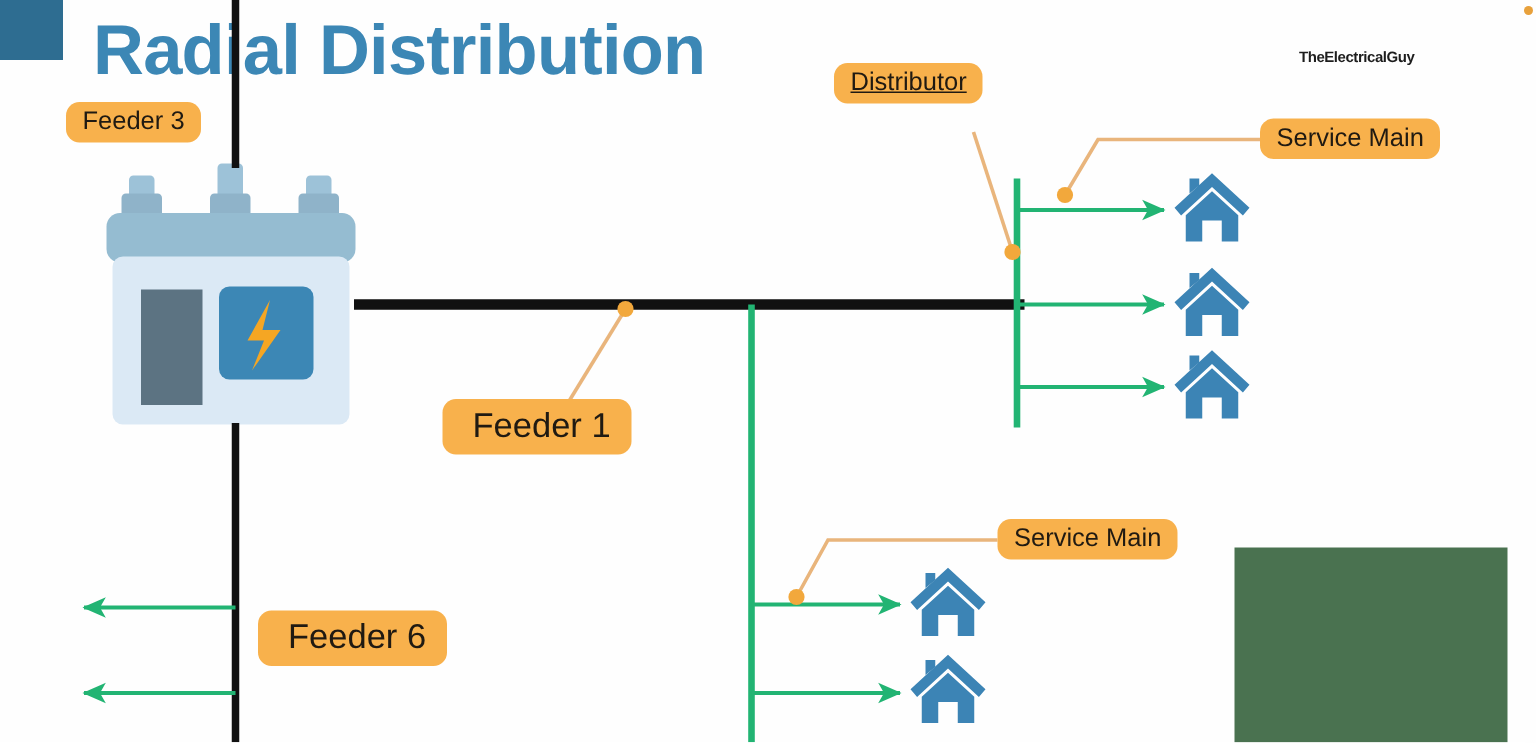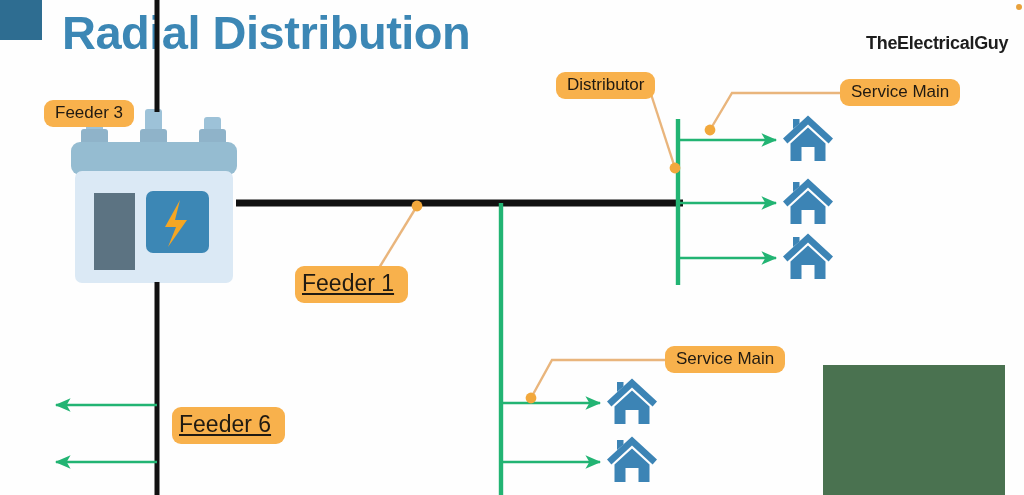--- a/index.html
+++ b/index.html
@@ -44,21 +44,21 @@
     color: #3c87b5;
     letter-spacing: -0.5px;
     white-space: nowrap;
     line-height: 1.15;
   }
   
   .watermark {
     position: absolute;
     left: 866px;
     top: 33px;
-    font-size: 18px;
+    font-size: 10px;
     font-weight: bold;
     color: #1d1d1d;
     white-space: nowrap;
     letter-spacing: -0.3px;
   }
   
   .callout {
     position: absolute;
     background: #f8b14c;
     border-radius: 9px;
@@ -68,22 +68,21 @@
     align-items: center;
     justify-content: center;
     box-sizing: border-box;
   }
   .callout.small {
     font-size: 17px;
     padding: 3px 11px 4px 11px;
   }
   .callout.large {
     font-size: 23px;
-    padding: 4px 14px 6px 7px;
-    text-decoration: underline;
+    padding: 4px 14px 6px 20px;
   }
   
   .green-block {
     position: absolute;
     left: 823px;
     top: 365px;
     width: 182px;
     height: 130px;
     background: #4a7250;
   }
@@ -188,25 +187,25 @@
     <path d="M649 88 L675 168" stroke="#e9b57c" stroke-width="2.4" fill="none"></path>
     <circle cx="675" cy="168" r="5.4" fill="#f2a83c"></circle>
 
     <path d="M840 93 L732 93 L710 130" stroke="#e9b57c" stroke-width="2.4" fill="none"></path>
     <circle cx="710" cy="130" r="5.4" fill="#f2a83c"></circle>
 
     <path d="M665 360 L552 360 L531 398" stroke="#e9b57c" stroke-width="2.4" fill="none"></path>
     <circle cx="531" cy="398" r="5.4" fill="#f2a83c"></circle>
   </svg>
 
-  <div class="callout small" style="left:44px; top:68px;margin-top:32px;">Feeder 3</div>
+  <div class="callout small" style="left:44px; top:68px;">Feeder 3</div>
 
   <div class="callout large" style="left:295px; top:266px;">Feeder 1</div>
 
   <div class="callout large" style="left:172px; top:407px;">Feeder 6</div>
 
-  <div class="callout small" style="left:556px; top:72px;">Distributor</div>
+  <div class="callout small" style="left:556px; top:42px;text-decoration:underline;">Distributor</div>
 
   <div class="callout small" style="left:840px; top:79px;">Service Main</div>
 
   <div class="callout small" style="left:665px; top:346px;">Service Main</div>
 
 </div>
 
 </body></html>

